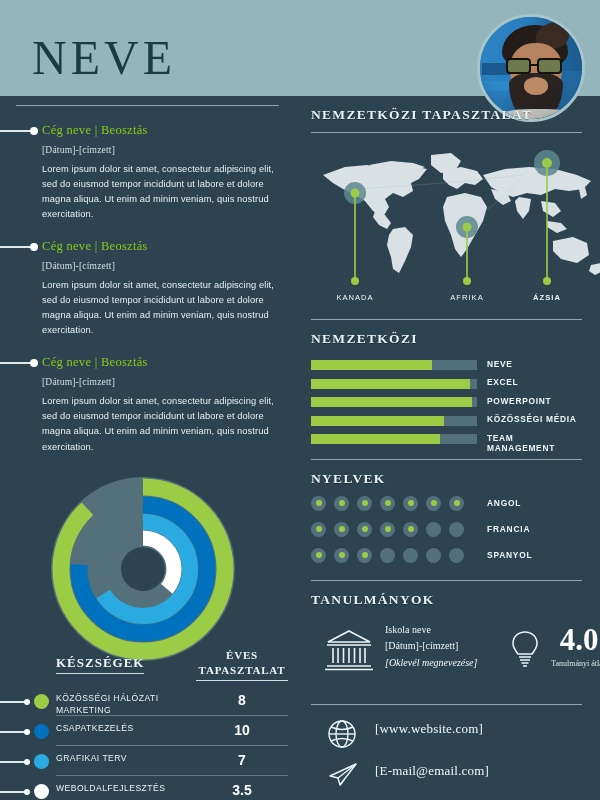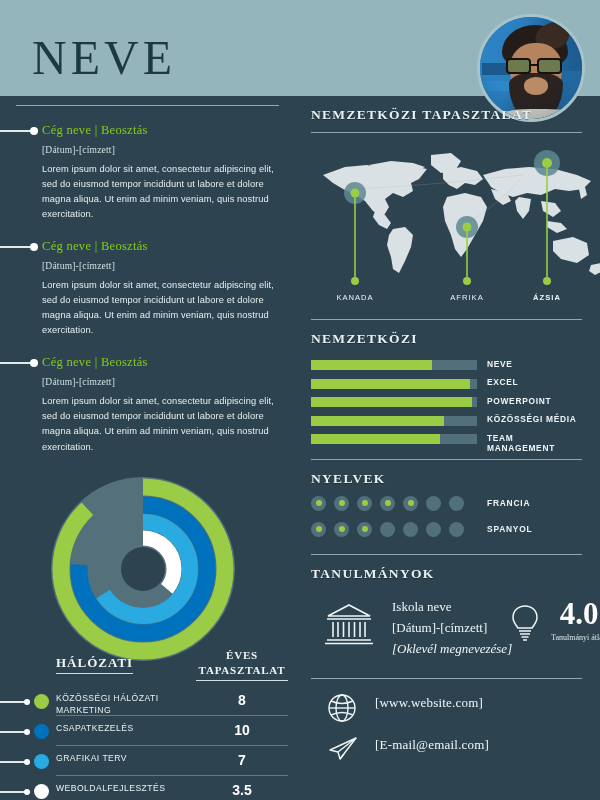--- a/index.html
+++ b/index.html
@@ -176,22 +176,22 @@
   }
   .lang-row .lname {
     position: absolute; left: 176px; top: 3px;
     font-size: 8.4px; letter-spacing: .8px; color: #f0f6f7; font-weight: bold;
   }
 
   
   #edu-row { position: relative; height: 78px; margin-top: 8px; }
   #bank-icon { position: absolute; left: 14px; top: 12px; }
   #edu-text { position: absolute; left: 74px; top: 6px; }
-  #edu-text div { font-family: "Liberation Serif", serif; font-size: 13px;
-    color: #eff6f7; line-height: 1.65; margin-left: 7px; }
+  #edu-text div { font-family: "Liberation Serif", serif; font-size: 10px;
+    color: #eff6f7; line-height: 1.65; }
   #edu-text div.ital { font-style: italic; }
   #bulb-icon { position: absolute; left: 200px; top: 14px; }
   #gpa { position: absolute; left: 236px; top: 8px; width: 64px; text-align: center; }
   #gpa .num { font-family: "Liberation Serif", serif; font-weight: bold;
     font-size: 31px; color: #ffffff; line-height: 1; }
   #gpa .cap { font-family: "Liberation Serif", serif; font-size: 8px;
     color: #dbe8ea; line-height: 1.25; margin-top: 4px; }
 
   
   #contact { margin-top: 10px; }
@@ -269,21 +269,21 @@
 
         <circle cx="105" cy="105" r="47" fill="none" stroke="#29ABE2" stroke-width="16" transform="rotate(-90 105 105)" stroke-dasharray="194.9044082287108 100.40530120872978"></circle>
 
         <circle cx="105" cy="105" r="31" fill="none" stroke="#FFFFFF" stroke-width="15" transform="rotate(-90 105 105)" stroke-dasharray="70.12034802812418 124.65839649444298"></circle>
         <circle cx="105" cy="105" r="22" fill="#2d4450"></circle>
       </svg>
     </div>
 
     <div id="skills-legend">
       <div id="skills-head-row">
-        <div id="sk-head-1">HÁLÓZATI</div>
+        <div id="sk-head-1">KÉSZSÉGEK</div>
         <div id="sk-head-2">ÉVES TAPASZTALAT</div>
       </div>
 
       <div class="sk-row">
         <div class="sk-line"></div>
         <div class="sk-dotsm"></div>
         <div class="sk-swatch" style="background: rgb(154, 205, 69);"></div>
         <div class="sk-name">KÖZÖSSÉGI HÁLÓZATI MARKETING</div>
         <div class="sk-val">8</div>
         <div class="sk-underline"></div>
@@ -435,20 +435,46 @@
       </div>
     </div>
 
     <div class="r-sec" style="margin-top:11px;">
       <div class="rule"></div>
       <div class="r-head">
         <div class="sec-head">NYELVEK</div>
       </div>
 
       <div style="margin-top:8px;">
+        <div class="lang-row">
+          <div class="dots">
+              <span class="ldot">
+                <i></i>
+              </span>
+              <span class="ldot">
+                <i></i>
+              </span>
+              <span class="ldot">
+                <i></i>
+              </span>
+              <span class="ldot">
+                <i></i>
+              </span>
+              <span class="ldot">
+                <i></i>
+              </span>
+              <span class="ldot">
+                <i></i>
+              </span>
+              <span class="ldot">
+                <i></i>
+              </span>
+            </div>
+          <div class="lname">ANGOL</div>
+        </div>
         <div class="lang-row">
           <div class="dots">
               <span class="ldot">
                 <i></i>
               </span>
               <span class="ldot">
                 <i></i>
               </span>
               <span class="ldot">
                 <i></i>

